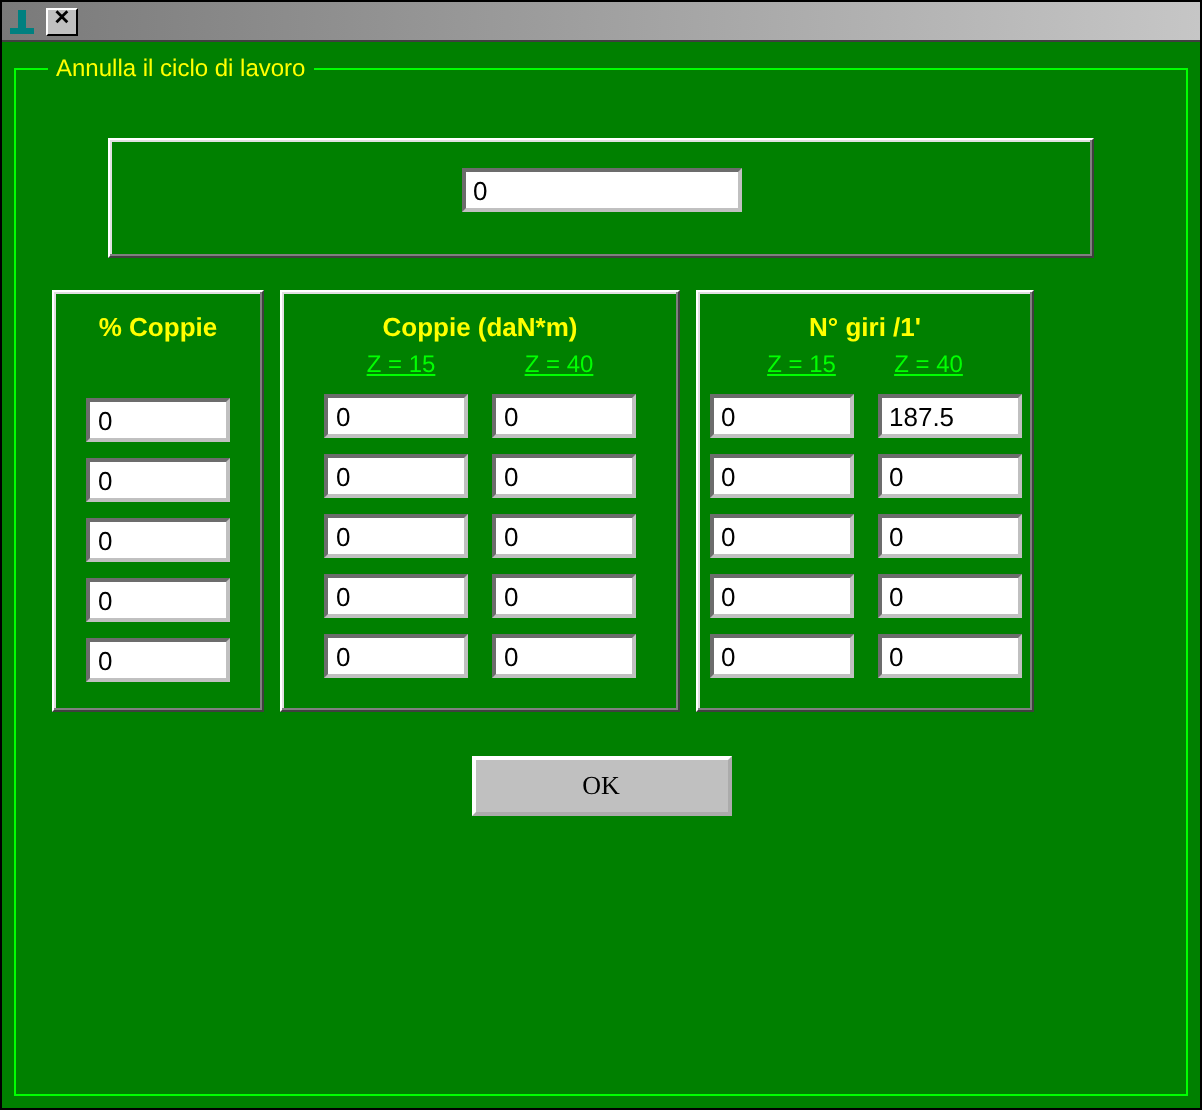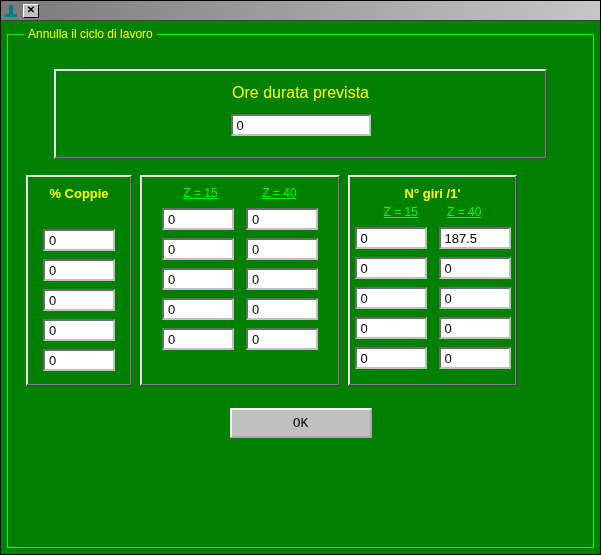--- a/index.html
+++ b/index.html
@@ -129,25 +129,25 @@
     margin-bottom: 8px;
   }
   .row-inputs:last-child { margin-bottom: 0; }
   .cell-input { width: 72px; }
   .cell-input-single { width: 72px; }
   .buttons {
     text-align: center;
     margin-top: 22px;
   }
   button.dlg {
-    width: 142px;
+    width: 130px;
     height: 30px;
     background: #c0c0c0;
     border: 2px outset #fff;
-    font-family: Liberation Mono, monospace;
+    font-family: Liberation Serif, serif;
     font-size: 13px;
     cursor: pointer;
     margin-bottom: 14px;
     display: inline-block;
   }
 </style>
 </head>
 <body>
 
 <div class="window">
@@ -159,21 +159,20 @@
       </svg>
     </span>
     <div class="titlebar-close">✕</div>
   </div>
 
   <div class="client">
     <fieldset class="main">
       <legend>Annulla il ciclo di lavoro</legend>
 
       <div class="top-box">
-        <div class="top-label">Ore durata prevista</div>
         <input type="text" class="top-input" value="0" style="">
       </div>
 
       <div class="cols">
 
         <div class="col-box col-tempo">
           <div class="col-header">% Coppie</div>
           <div class="spacer-sub"></div>
           <div class="row-inputs">
               <input type="text" class="cell-input-single" value="0" style="">
@@ -186,20 +185,21 @@
             </div>
           <div class="row-inputs">
               <input type="text" class="cell-input-single" value="0" style="">
             </div>
           <div class="row-inputs">
               <input type="text" class="cell-input-single" value="0" style="">
             </div>
         </div>
 
         <div class="col-box col-coppie">
+          <div class="col-header">Coppie (daN*m)</div>
           <div class="sub-row">
             <span>Z = 15</span>
             <span>Z = 40</span>
           </div>
           <div class="row-inputs">
             <input type="text" class="cell-input" value="0" style="">
             <input type="text" class="cell-input" value="0" style="">
           </div>
           <div class="row-inputs">
             <input type="text" class="cell-input" value="0" style="">

